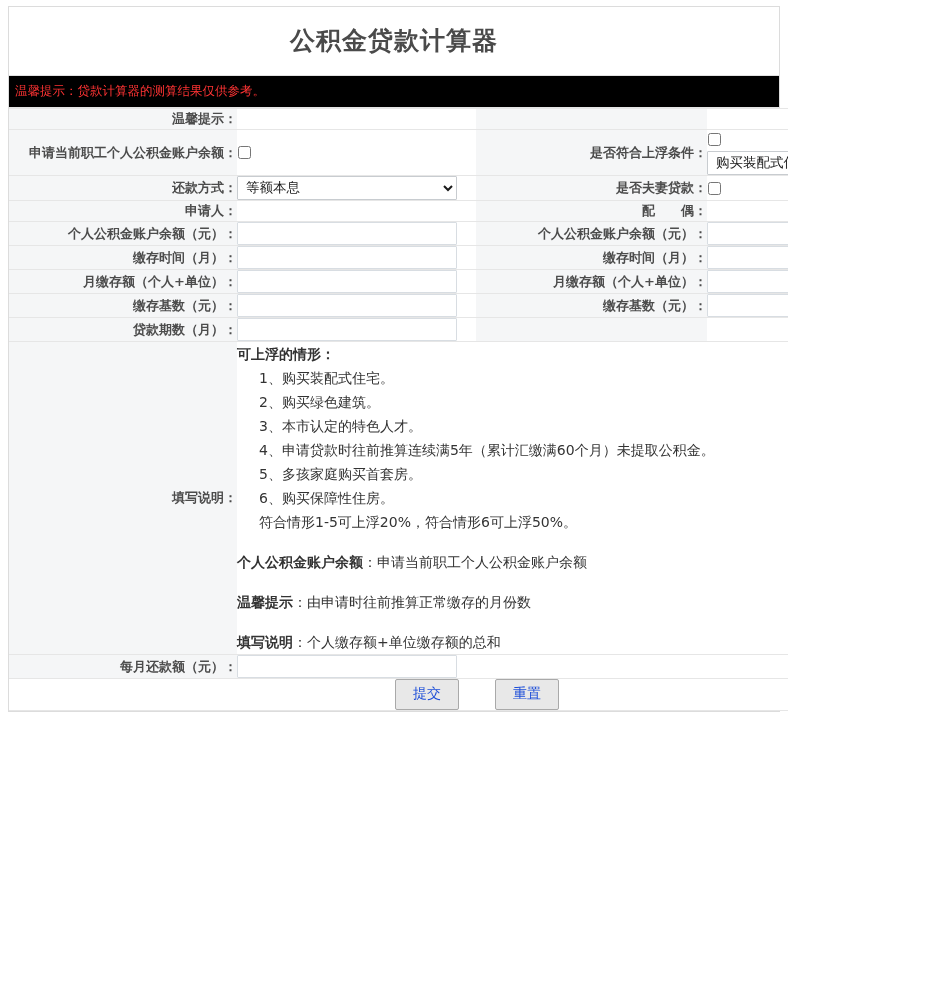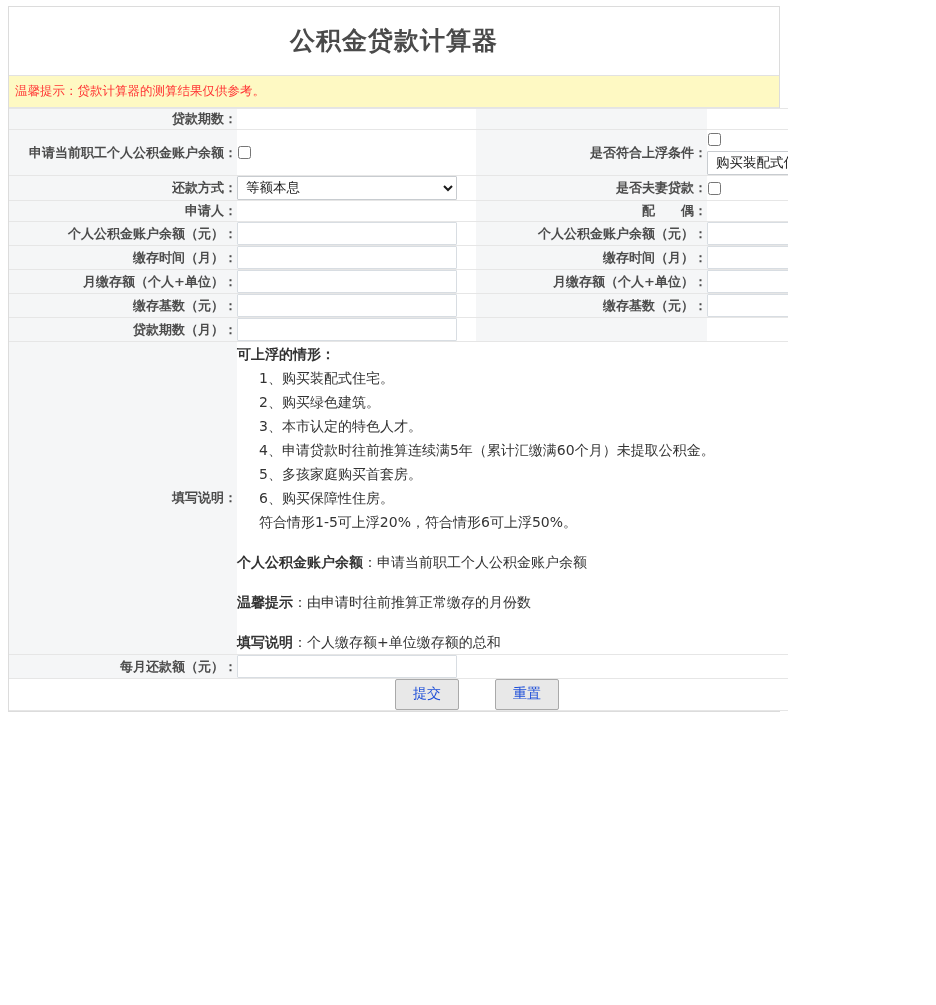--- a/index.html
+++ b/index.html
@@ -39,21 +39,21 @@
     font-size: 25px;
     font-weight: bold;
     color: #4a4a4a;
     letter-spacing: 1px;
   }
 
   
   .warning-box {
     padding: 6px 6px 7px 6px;
     border-bottom: 1px solid #e4e4e4;
-    background: #fef9c3;
+    background: #000000;
   }
   .warning-line {
     color: #ff3333;
     font-size: 12.5px;
     line-height: 18px;
     white-space: nowrap;
   }
 
   
   table.form-table {
@@ -200,21 +200,21 @@
     <table class="form-table">
       <colgroup>
         <col class="col-lbl-a">
           <col class="col-val-a">
           <col class="col-lbl-b">
           <col class="col-val-b">
       </colgroup>
       <tbody>
 
         <tr>
-          <td class="lbl">贷款期数：</td>
+          <td class="lbl">温馨提示：</td>
           <td class="val"></td>
           <td class="lbl-blank"></td>
           <td class="val noborder blank-cell"></td>
         </tr>
 
         <tr>
           <td class="lbl">申请当前职工个人公积金账户余额：</td>
           <td class="val">
             <input class="cb" type="checkbox" style="">
           </td>

